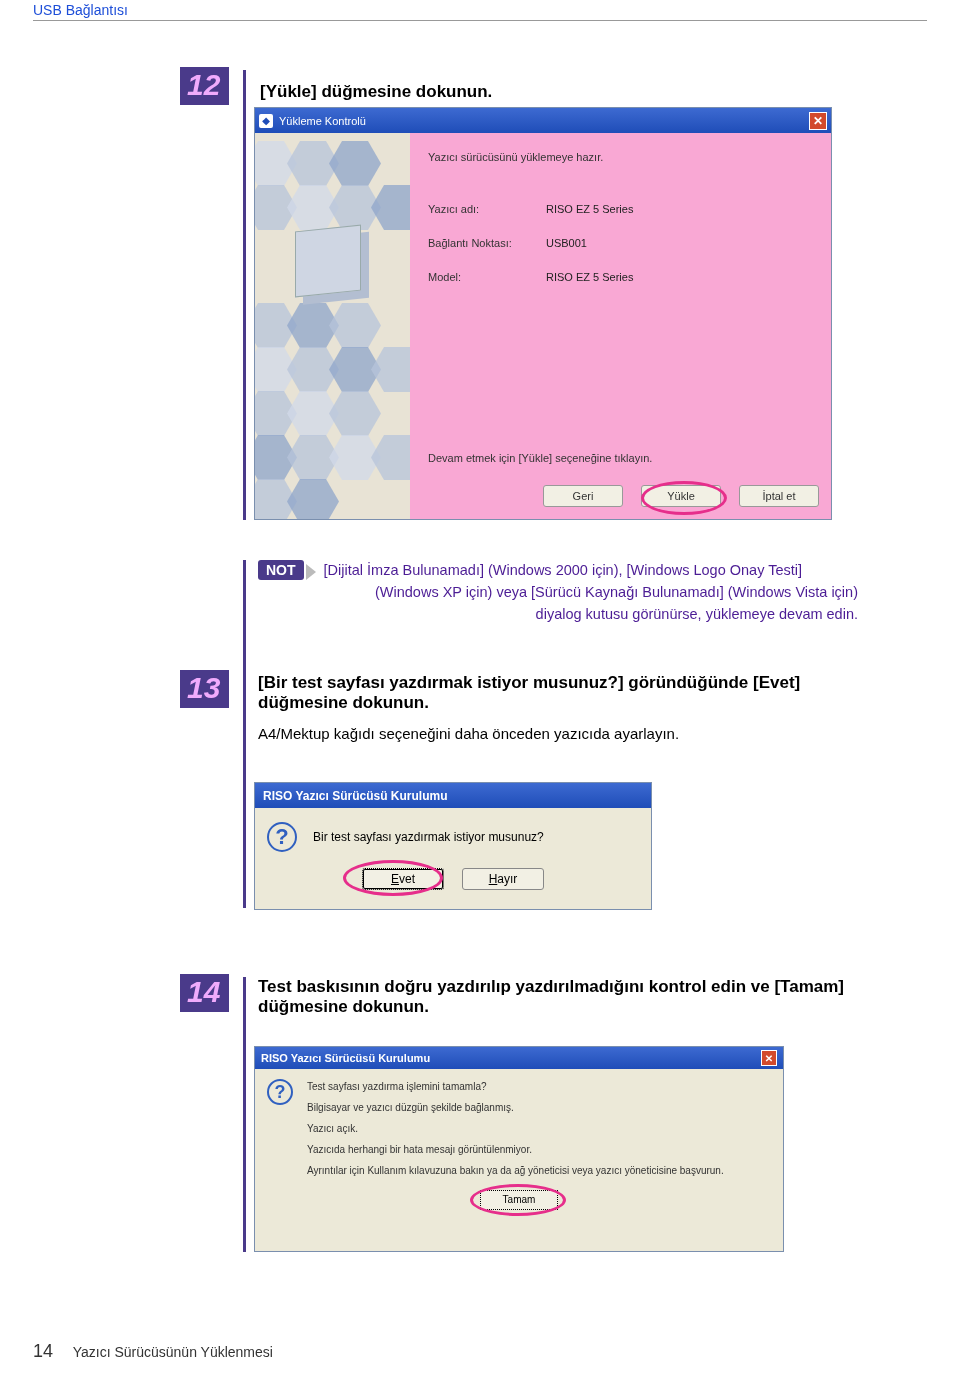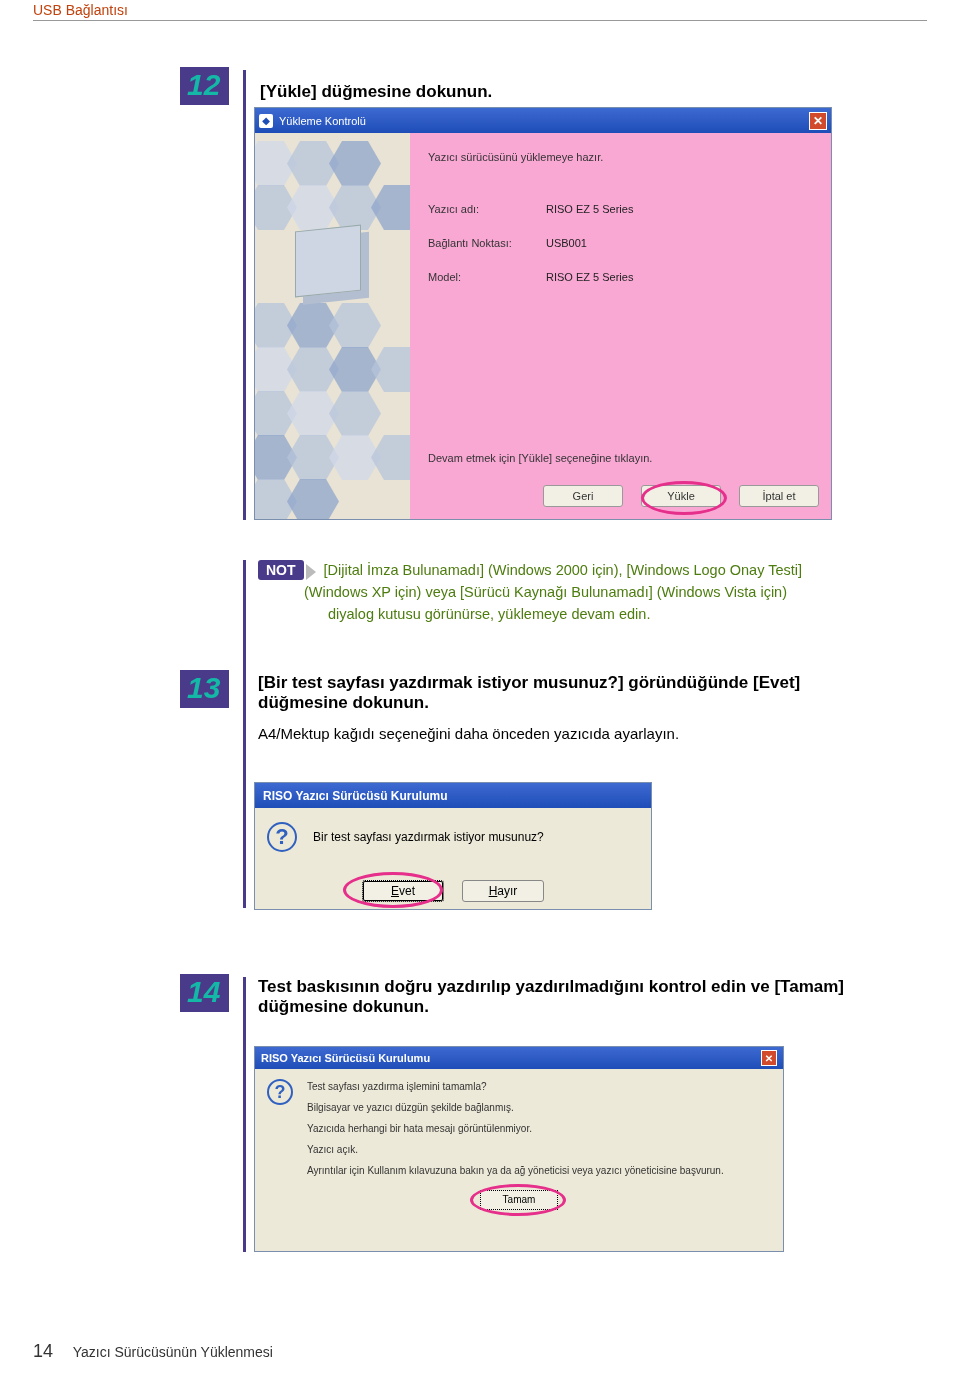--- a/index.html
+++ b/index.html
@@ -16,26 +16,26 @@
     top: 20px;
     left: 33px;
     width: 894px;
     border-top: 1px solid #999;
   }
   .header-text {
     position: absolute;
     top: 2px;
     left: 33px;
     font-size: 14px;
-    color: #c2410c;
+    color: #1d4ed8;
   }
   .step-number {
     display: inline-block;
     background: #4a3a8a;
-    color: #14b8a6;
+    color: #f0abfc;
     font-size: 30px;
     font-weight: bold;
     font-style: italic;
     padding: 0px 6px 2px 4px;
     border: 3px solid #4a3a8a;
     margin-right: 8px;
     line-height: 1;
   }
   .step-block {
     position: absolute;
@@ -150,21 +150,22 @@
     border-top:8px solid transparent;
     border-bottom:8px solid transparent;
     border-left:10px solid #bbb;
     vertical-align:middle;
     margin-left:-4px; margin-right:8px;
     margin-top:2px;
   }
   .note-text {
     font-size: 14.5px;
     line-height: 1.5;
-    color:#4d7c0f;
+    color:#4c1d95;
+    text-align:right;
   }
   .scr2 {
     position: absolute;
     left: 254px;
     top: 782px;
     width: 398px;
     height: 128px;
     border: 1px solid #7a8fae;
     font-size: 12px;
     background:#ece9d8;
@@ -186,21 +187,21 @@
   }
   .dlg-row1 { display:flex; align-items:center; margin-bottom:16px;}
   .qmark {
     width:30px; height:30px; border-radius:50%;
     border:2px solid #3060c0;
     color:#3060c0;
     font-size:22px; font-weight:bold;
     display:flex; align-items:center; justify-content:center;
     margin-right:16px;
   }
-  .dlg-btns { display:flex; justify-content:center; gap:18px; margin-top:12px;}
+  .dlg-btns { display:flex; justify-content:center; gap:18px; margin-top:0;}
   .dlg-btn {
     width:82px; height:22px;
     background:#f2f0e4;
     border:1px solid #888;
     border-radius:3px;
     font-size:12px;
     text-align:center;
     line-height:20px;
   }
   .dlg-btn.focus { box-shadow: 0 0 0 1px #000 inset; border:1px dotted #000;}
@@ -398,22 +399,22 @@
 <div class="scr3">
   <div class="titlebar3">
     <span>RISO Yazıcı Sürücüsü Kurulumu</span>
     <span class="close3">✕</span>
   </div>
   <div class="scr3-body">
     <div class="qmark2">?</div>
     <div class="scr3-text">
       <p>Test sayfası yazdırma işlemini tamamla?</p>
       <p>Bilgisayar ve yazıcı düzgün şekilde bağlanmış.</p>
+      <p>Yazıcı açık.</p>
       <p>Yazıcıda herhangi bir hata mesajı görüntülenmiyor.</p>
-      <p>Yazıcı açık.</p>
       <p>Ayrıntılar için Kullanım kılavuzuna bakın ya da ağ yöneticisi veya yazıcı yöneticisine başvurun.</p>
     </div>
   </div>
   <div class="scr3-btnrow" style="position:relative;">
     <div class="scr3-btn">Tamam</div>
     <div class="pink-ring" style="width:96px; height:32px; left:215px; top:-6px;"></div>
   </div>
 </div>
 
 <div class="footer">

